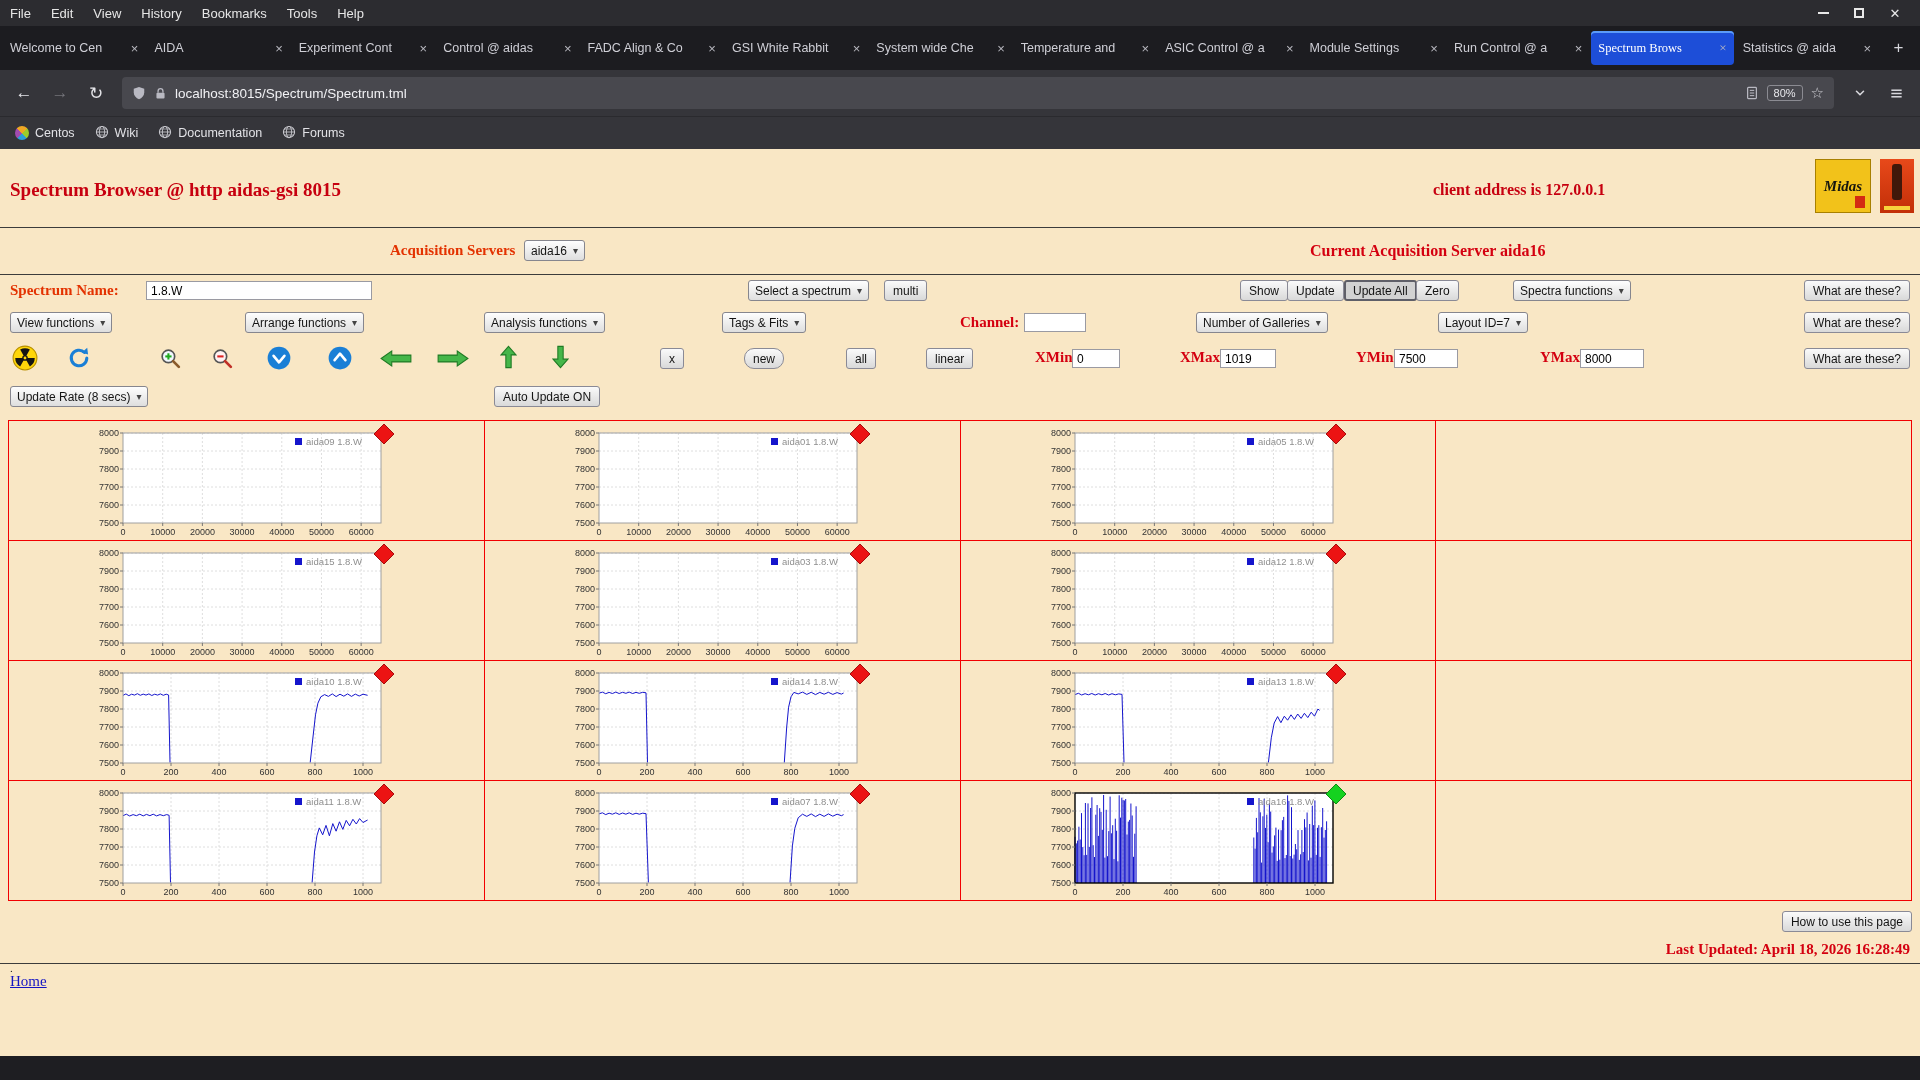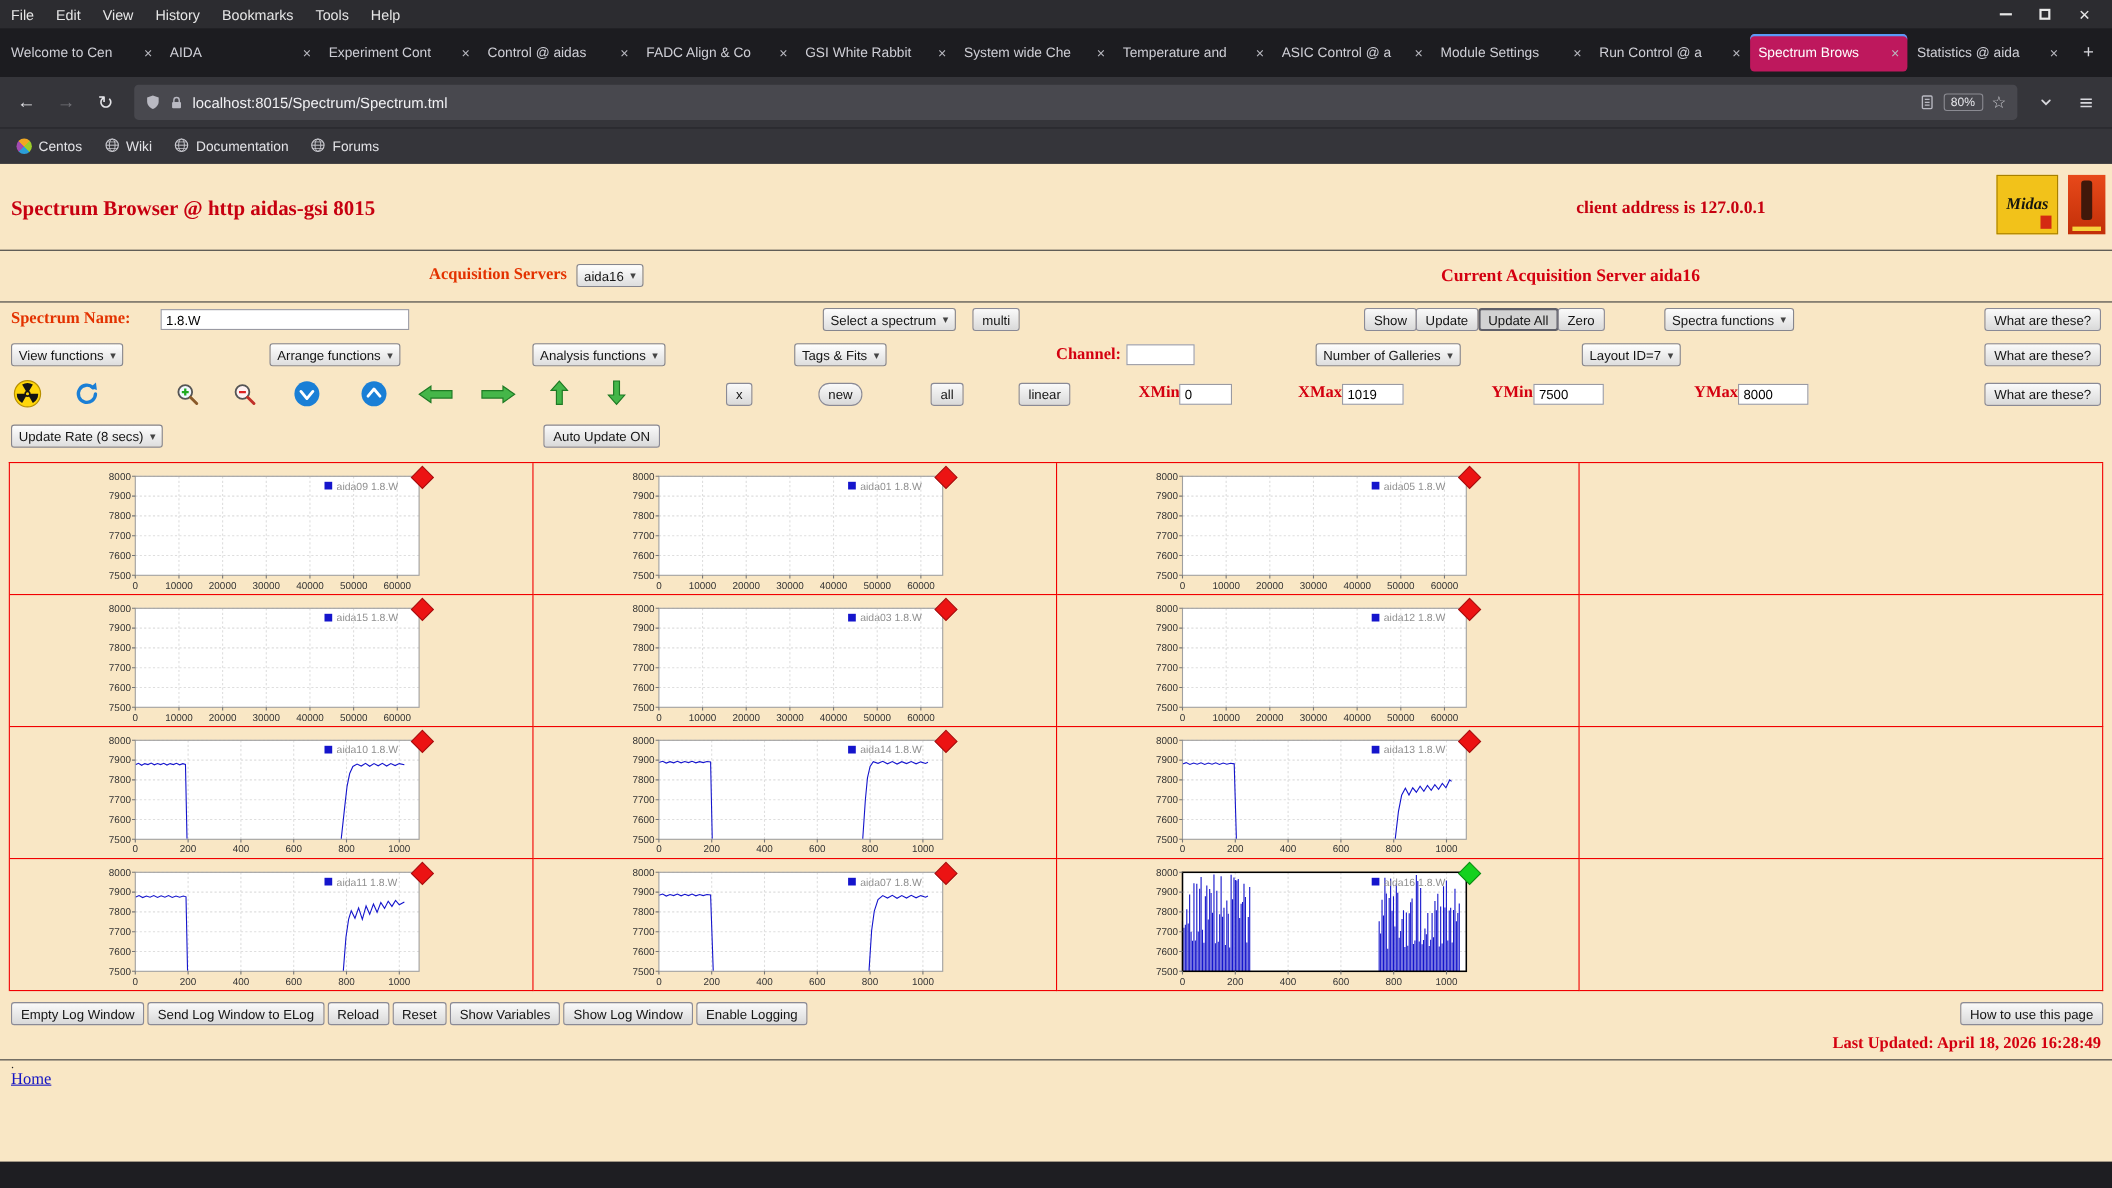--- a/index.html
+++ b/index.html
@@ -13,21 +13,21 @@
   .win-controls { margin-left:auto; display:flex; align-items:center; gap:6px; padding-right:10px; }
   .wc { width:30px; height:22px; display:flex; align-items:center; justify-content:center; }
   .ic-min { width:11px; height:2px; background:#e8e8e8; display:inline-block; }
   .ic-max { width:10px; height:10px; border:2px solid #e8e8e8; display:inline-block; }
   .ic-close { color:#e8e8e8; font-size:13px; line-height:1; }
 
   .tabbar { height:44px; background:#1c1c20; display:flex; }
   .tab-strip { display:flex; width:100%; padding:0 2px; }
   .tab { flex:0 1 146px; min-width:0; margin:5px 1px; height:34px; border-radius:4px;
          display:flex; align-items:center; padding:0 7px; color:#cfcfd6; font-size:12.5px; }
-  .tab.active { background:#be185d; color:#fff; box-shadow:inset 0 2px 0 #5b9bf8; }
+  .tab.active { background:#1d4ed8; color:#fff; box-shadow:inset 0 2px 0 #5b9bf8;font-family:Liberation Serif, serif; }
   .tab-label { flex:1; white-space:nowrap; overflow:hidden; }
   .tab-close { margin-left:4px; font-size:13px; color:#b9b9c0; }
   .tab-new { width:36px; margin:5px 2px; height:34px; display:flex; align-items:center; justify-content:center;
              color:#d6d6dc; font-size:17px; border-radius:4px; }
 
   .navbar { height:46px; background:#35353a; display:flex; align-items:center; padding:0 8px; gap:4px; }
   .nav-btn { width:32px; height:32px; display:flex; align-items:center; justify-content:center;
              color:#e4e4e8; font-size:17px; border-radius:4px; }
   .nav-btn.disabled { color:#74747a; }
   .urlbar { flex:1; height:32px; background:#48484e; border-radius:4px; display:flex; align-items:center;
@@ -1070,29 +1070,20 @@
               <rect x="216" y="15" width="7" height="7" fill="#1515cc"></rect>
               <text x="227" y="22" class="legend">aida16 1.8.W</text>
               <polygon points="305,1 315,11 305,21 295,11" fill="#14d21f" stroke="#0a8f12"></polygon>
             </svg>
           </div>
           <div class="g-cell"></div>
         </div>
       </div>
 
     <div class="footer-row">
-      <div class="footer-cluster">
-          <button class="btn">Empty Log Window</button>
-          <button class="btn">Send Log Window to ELog</button>
-          <button class="btn">Reload</button>
-          <button class="btn">Reset</button>
-          <button class="btn">Show Variables</button>
-          <button class="btn">Show Log Window</button>
-          <button class="btn">Enable Logging</button>
-        </div>
       <button class="abs btn" style="right:8px;top:0;">How to use this page</button>
     </div>
 
     <div class="updated">Last Updated: April 18, 2026 16:28:49</div>
     <hr class="rule">
     <div class="home-block">
       <div class="dot">.</div>
       <a href="#" class="home-link">Home</a>
     </div>
 

